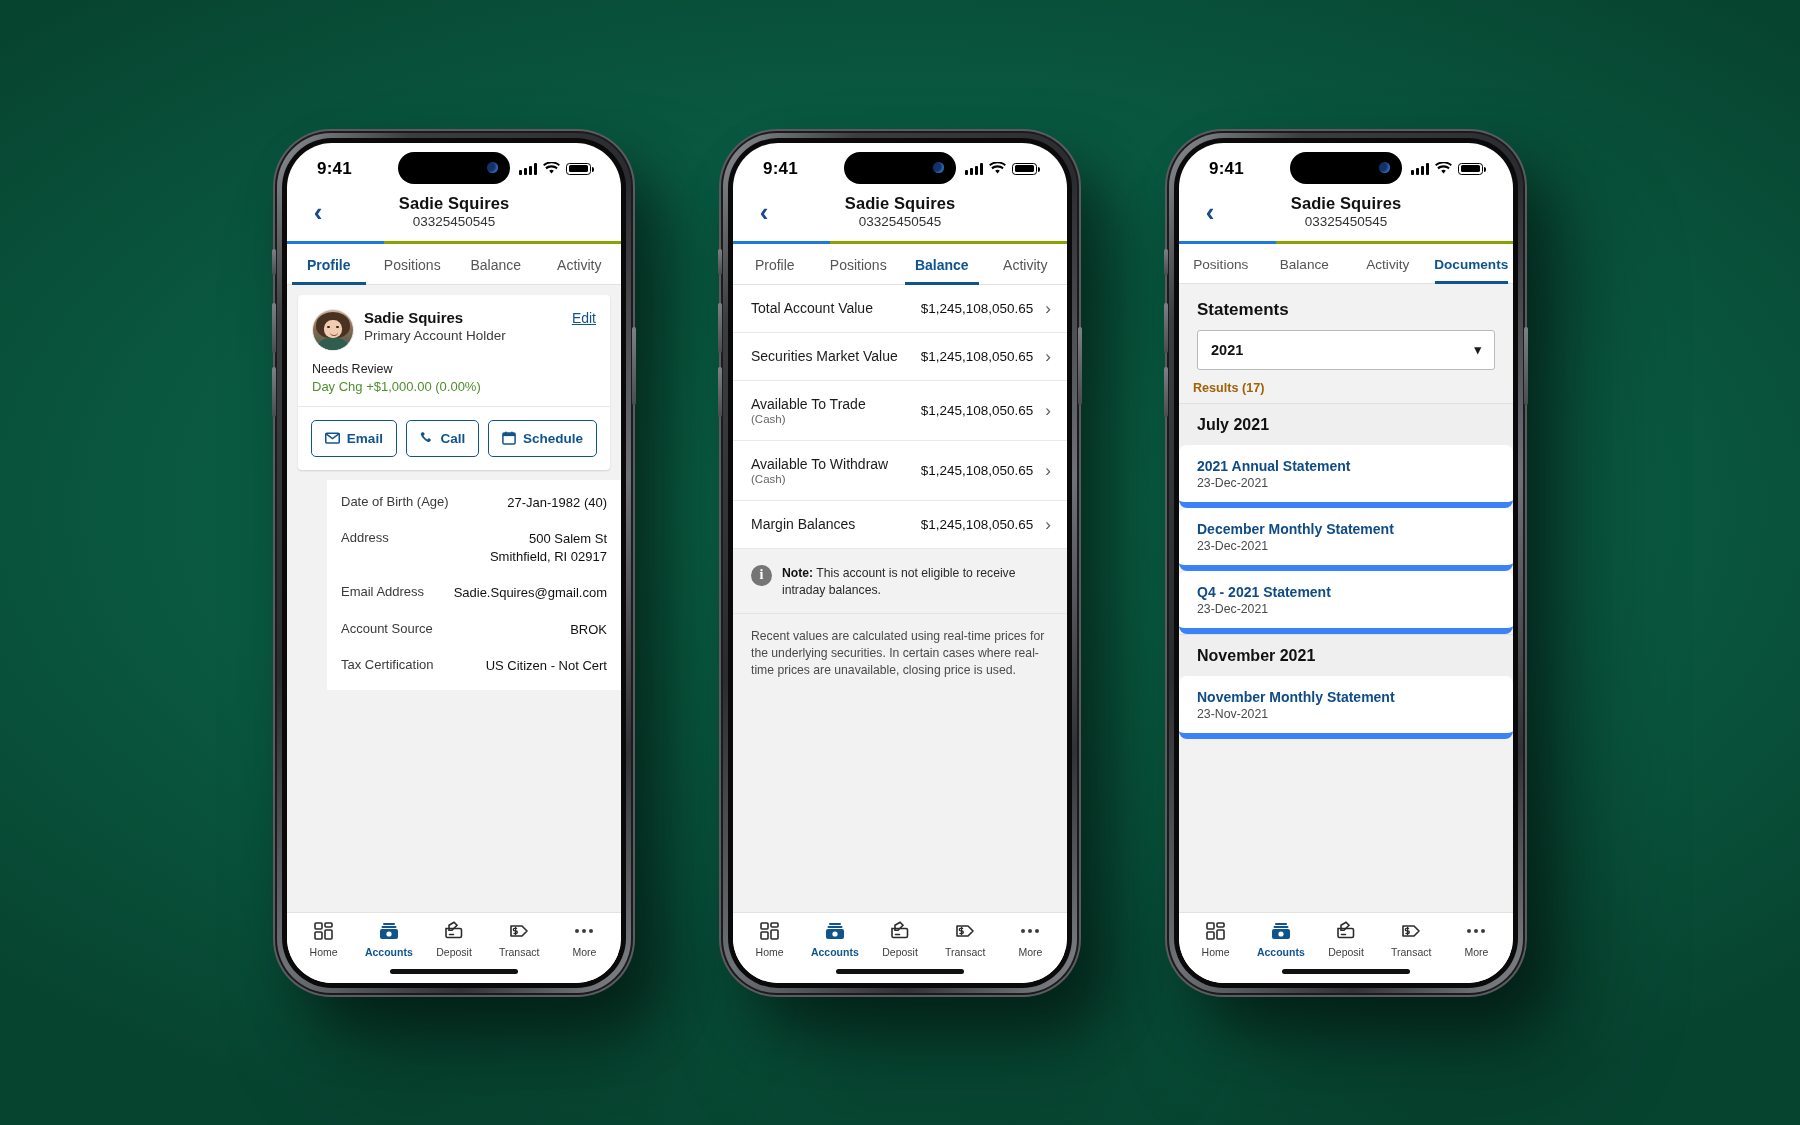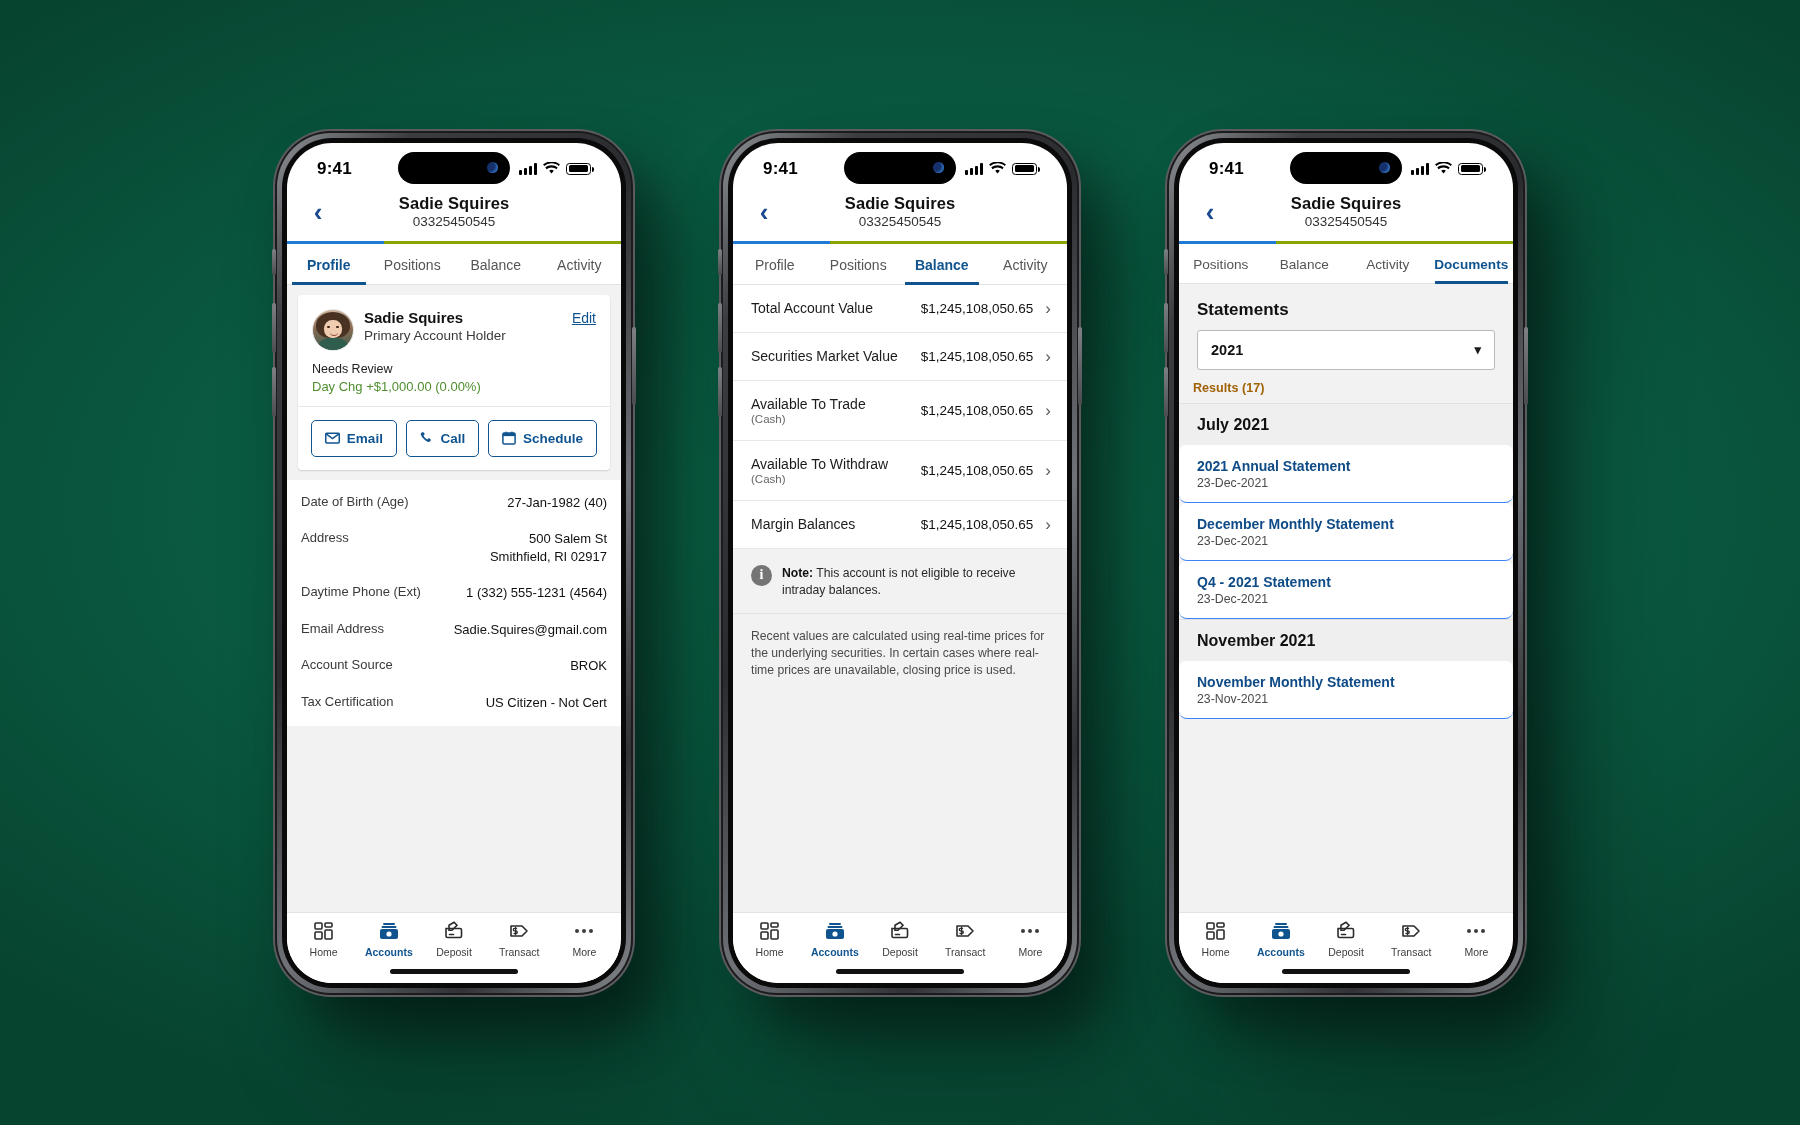--- a/index.html
+++ b/index.html
@@ -156,21 +156,21 @@
   .card-btns{ padding:13px 13px; display:flex; gap:9px;}
   .obtn{
     flex:1 1 auto; border:1.3px solid #10548f; border-radius:5px;
     color:#10548f; font-size:13.5px; font-weight:700;
     height:37px; display:flex; align-items:center; justify-content:center; gap:7px;
     background:#fff; cursor:pointer; white-space:nowrap;
   }
   .obtn svg{ display:block;}
 
   
-  .details{ margin-top:10px; background:#fff; padding:4px 14px 6px;}
+  .details{ margin-top:10px; background:#fff; padding:4px 14px 6px;margin-left:40px;}
   .drow{
     display:flex; align-items:flex-start; justify-content:space-between; gap:12px;
     padding:10px 0 9px;
   }
   .dlabel{ font-size:13px; color:#3a3a3a; flex:none;}
   .dvalue{ font-size:13px; color:#111; text-align:right; line-height:1.35;}
 
   
   .blist{ background:#fff;}
   .brow{
@@ -202,21 +202,21 @@
   .selwrap{ padding:0 18px 0;}
   .select{
     height:40px; background:#fff; border:1px solid #b9b9b9; border-radius:3px;
     display:flex; align-items:center; justify-content:space-between;
     padding:0 13px; font-size:14.5px; font-weight:700; color:#111; cursor:pointer;
   }
   .select .cdown{ color:#1b1b1b; font-size:13px;}
   .results{ padding:11px 14px 8px; font-size:12.6px; font-weight:700; color:#a16207;}
   .mhead{ padding:12px 18px 11px; font-size:16px; font-weight:700; color:#111; background:#efefef; border-top:1px solid #e0e0e0;}
   .doc{
-    background:#fff; padding:13px 18px 12px; border-bottom:1px solid #3b82f6; cursor:pointer;border-radius:8px;
+    background:#fff; padding:13px 18px 12px; border-bottom:6px solid #3b82f6; cursor:pointer;border-radius:8px;
   }
   .doc-t{ font-size:14px; font-weight:700; color:#0f4b86;}
   .doc-d{ font-size:12.3px; color:#4a4a4a; margin-top:2px;}
 
   
   .tabbar{
     flex:none; background:#fff; border-top:1px solid #e3e3e3;
     display:flex; padding:7px 4px 3px;
   }
   .tbitem{ flex:1 1 0; display:flex; flex-direction:column; align-items:center; gap:4px; cursor:pointer;}
@@ -336,24 +336,20 @@
           <div class="drow">
             <div class="dlabel">Date of Birth (Age)</div>
             <div class="dvalue">27-Jan-1982 (40)</div>
           </div>
           <div class="drow">
             <div class="dlabel">Address</div>
             <div class="dvalue" style="white-space:pre-line">500 Salem St
 Smithfield, RI 02917</div>
           </div>
           <div class="drow">
-            <div class="dlabel">Daytime Phone (Ext)</div>
-            <div class="dvalue">1 (332) 555-1231 (4564)</div>
-          </div>
-          <div class="drow">
             <div class="dlabel">Email Address</div>
             <div class="dvalue">Sadie.Squires@gmail.com</div>
           </div>
           <div class="drow">
             <div class="dlabel">Account Source</div>
             <div class="dvalue">BROK</div>
           </div>
           <div class="drow">
             <div class="dlabel">Tax Certification</div>
             <div class="dvalue">US Citizen - Not Cert</div>

